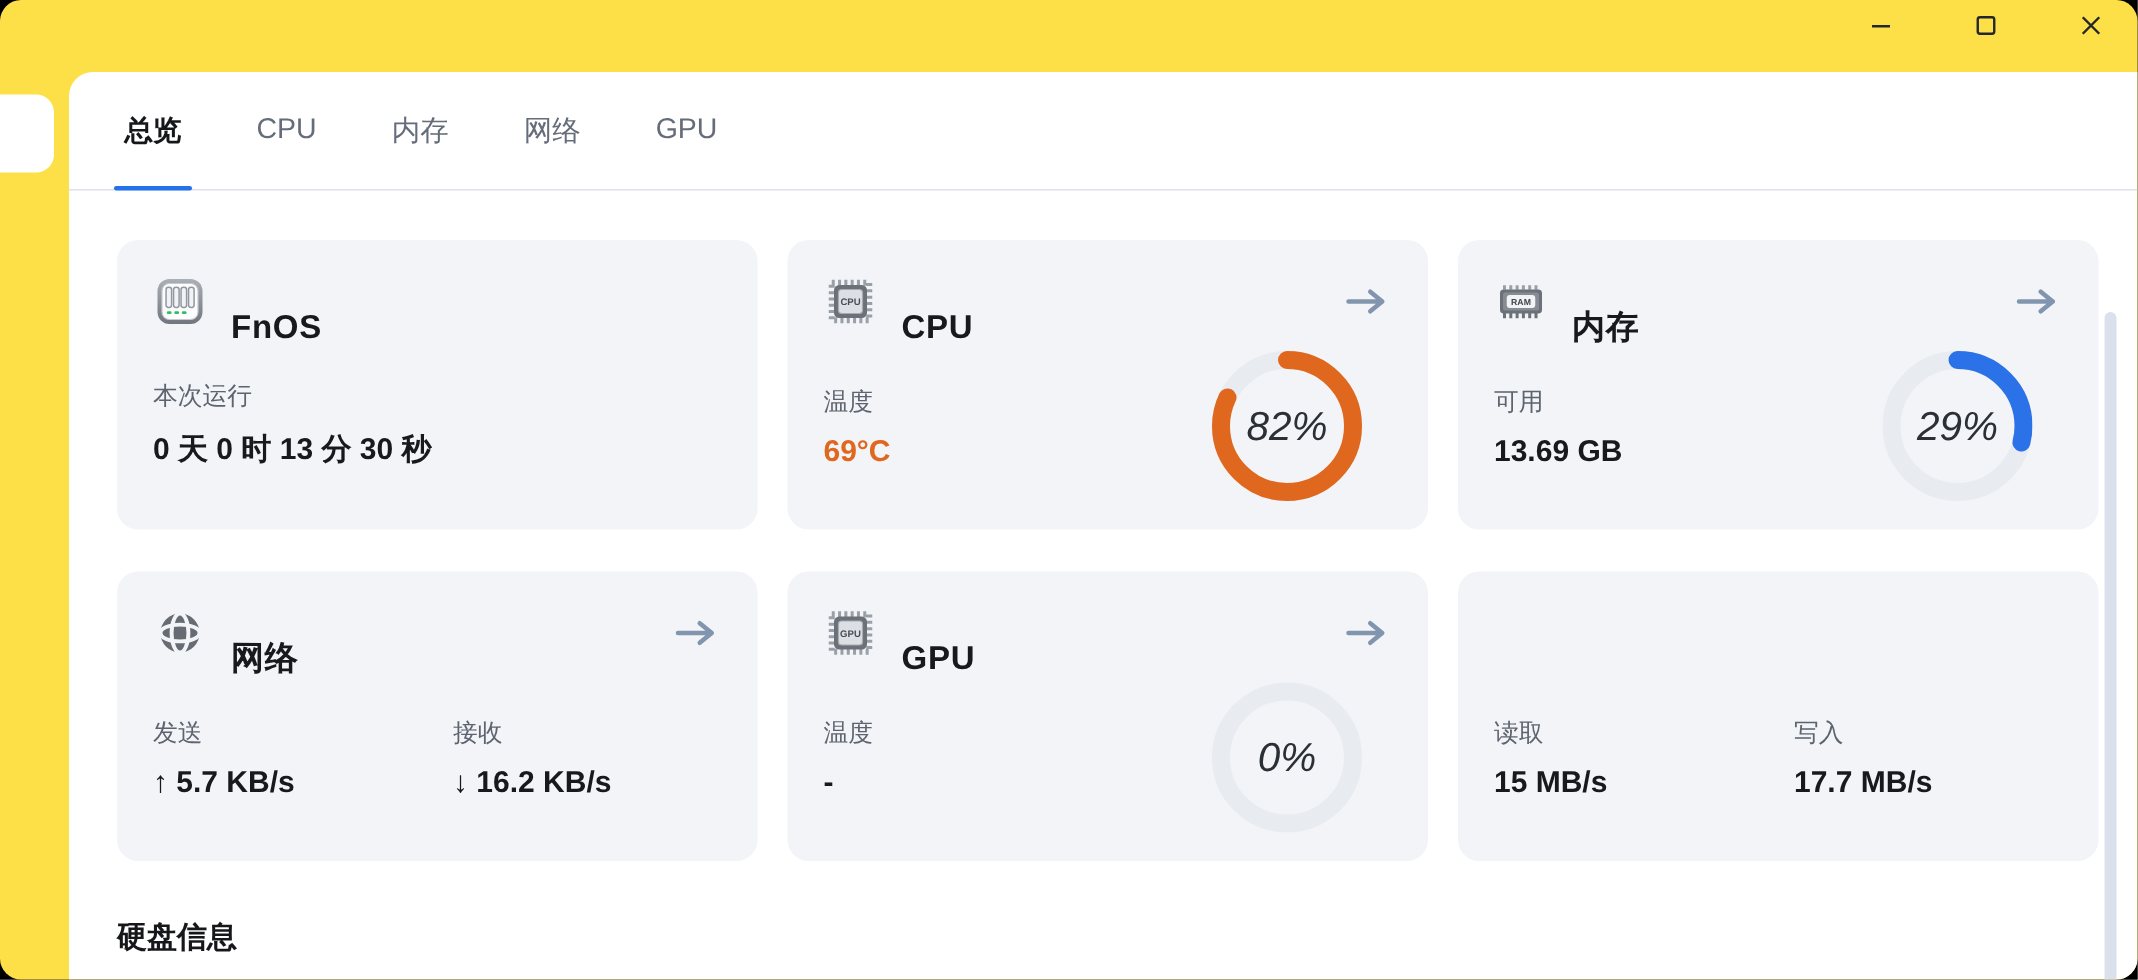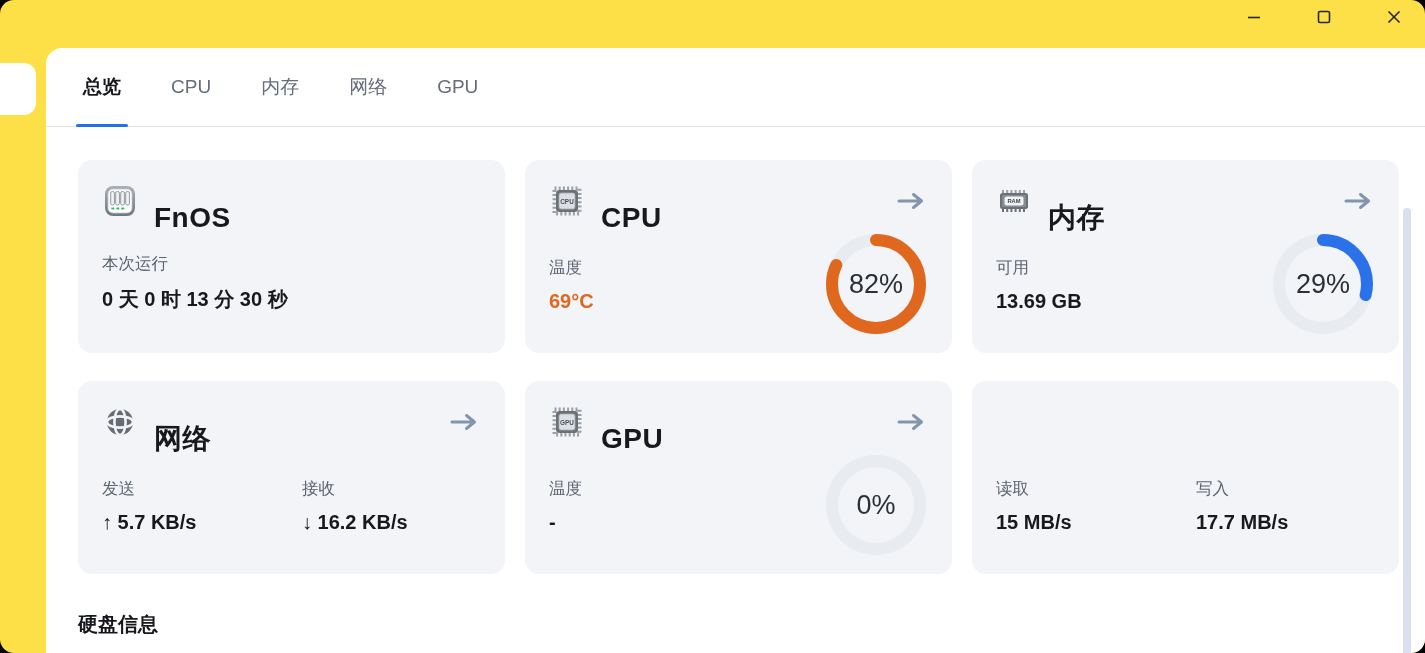--- a/index.html
+++ b/index.html
@@ -21,29 +21,29 @@
   .tabbar{height:78px;display:flex;align-items:stretch;padding-left:37px;gap:50px;border-bottom:1px solid #dde2ea;}
   .tab{display:flex;align-items:center;font-size:19px;color:#656d7a;position:relative;cursor:pointer;}
   .tab.active{color:#15171a;font-weight:bold;}
   .tab.active::after{content:"";position:absolute;left:-7px;right:-7px;bottom:-1px;height:3px;background:#2472e8;border-radius:2px;}
 
   
   .cards{display:grid;grid-template-columns:repeat(3,427px);gap:28px 20px;padding:33px 0 0 32px;}
   .card{height:193px;background:#f2f4f7;border-radius:14px;padding:22px 24px;box-sizing:border-box;position:relative;}
   .card-header{display:flex;align-items:center;gap:16px;height:38px;}
   .icon{width:36px;height:36px;flex:0 0 36px;}
-  .card-title{font-size:28px;font-weight:bold;color:#17191d;letter-spacing:.5px;margin-top:33px;}
+  .card-title{font-size:22px;font-weight:bold;color:#17191d;letter-spacing:.5px;margin-top:33px;}
   .arrow{margin-left:auto;margin-right:2px;cursor:pointer;display:flex;align-items:center;}
   .stats{position:absolute;left:24px;bottom:40px;display:flex;}
   .stat{width:200px;}
   .stat-label{font-size:16.5px;color:#5d6470;margin-bottom:11px;}
   .stat-value{font-size:20px;font-weight:bold;color:#17191d;}
 
   
-  .donut-wrap{position:absolute;right:26px;top:74px;width:100px;height:100px;}
+  .donut-wrap{position:absolute;right:44px;top:74px;width:100px;height:100px;font-style:italic;}
   .donut{width:100px;height:100px;transform:rotate(-90deg);}
   .donut .track{fill:none;stroke:#e8ebf0;stroke-width:12;}
   .donut .arc{fill:none;stroke-width:12;stroke-linecap:round;}
   .donut-label{position:absolute;inset:0;display:flex;align-items:center;justify-content:center;
     font-size:27px;color:#2b2f36;}
 
   
   .section-title{margin:37px 0 0 32px;font-size:20px;font-weight:bold;color:#15171a;}
 
   

